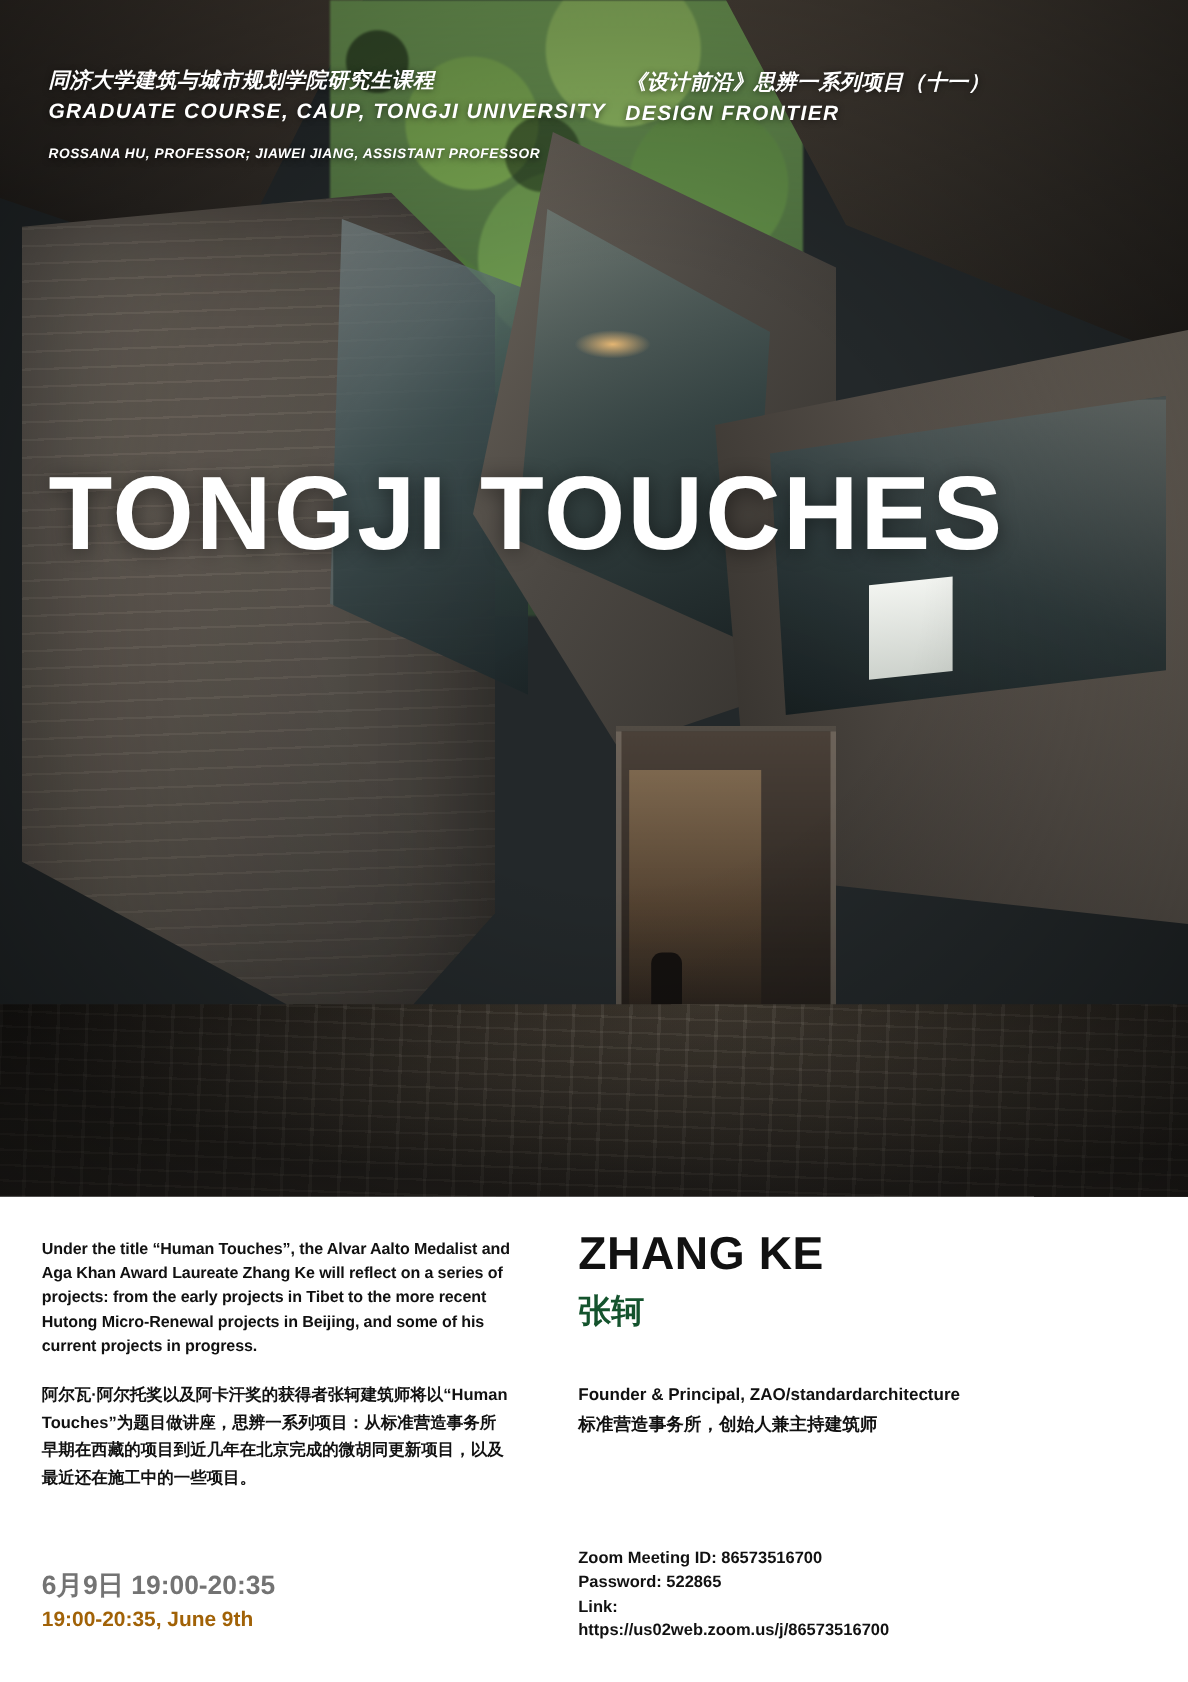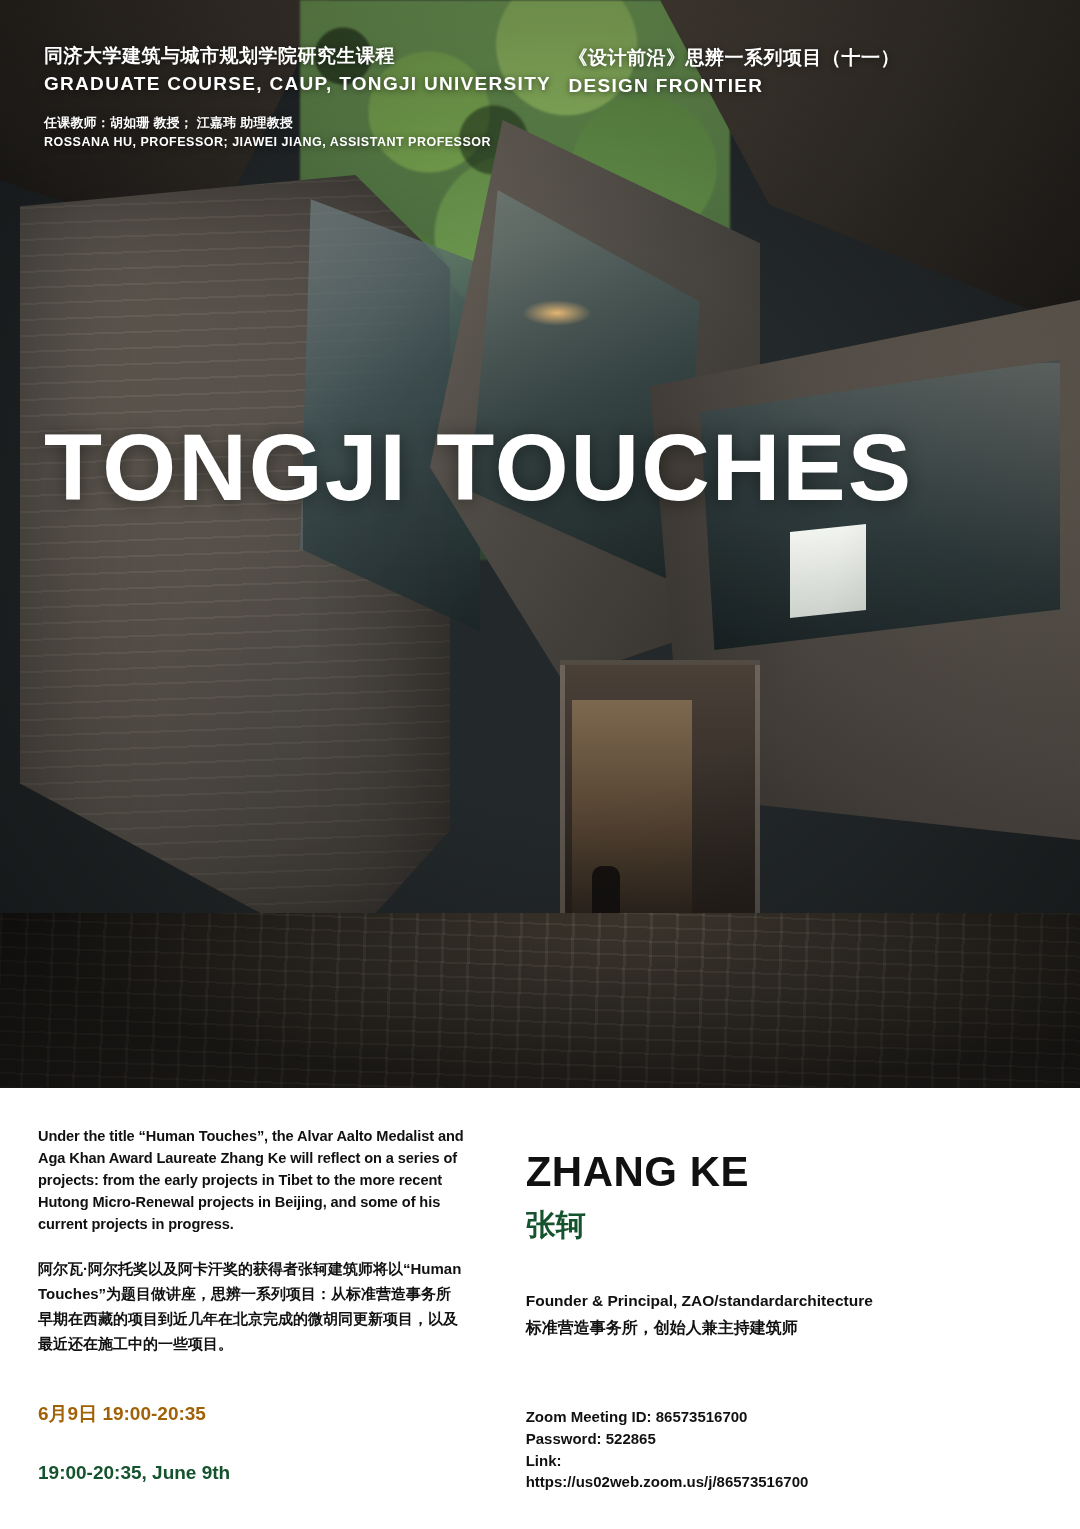--- a/index.html
+++ b/index.html
@@ -188,27 +188,28 @@
 
   .vignette {
     position: absolute; inset: 0;
     background: radial-gradient(ellipse at 52% 48%, rgba(0,0,0,0) 35%, rgba(0,0,0,0.48) 100%);
     pointer-events: none;
   }
 
   
   .hdr {
     position: absolute;
-    top: 0; left: 0;
+    top: 18px; left: 0;
     width: 940px;
     padding: 42px 40px 0 44px;
     display: flex;
     justify-content: space-between;
     color: #ffffff;
     text-shadow: 0 1px 6px rgba(0,0,0,0.55);
+    font-style: italic;
   }
   .hdr-left .cn-line {
     font-size: 19px;
     font-weight: bold;
     letter-spacing: 0.5px;
     line-height: 1.45;
   }
   .hdr-left .en-line {
     font-size: 19px;
     font-weight: bold;
@@ -270,21 +271,20 @@
   }
   .col-left {
     width: 600px;
     padding: 38px 60px 0 38px;
     position: relative;
   }
   .col-right {
     width: 480px;
     padding: 30px 36px 0 0;
     position: relative;
-    margin-top: 32px;
   }
 
   .para-en {
     font-size: 14.6px;
     font-weight: bold;
     color: #111111;
     line-height: 1.5;
     letter-spacing: -0.1px;
   }
   .para-cn {
@@ -293,31 +293,30 @@
     font-weight: bold;
     color: #111111;
     line-height: 1.65;
   }
   .date-block {
     position: absolute;
     left: 38px;
     bottom: 42px;
   }
   .date-cn {
-    font-size: 19px;
-    font-weight: bold;
-    color: #a16207;
+    font-size: 24px;
+    font-weight: bold;
+    color: #737373;
     line-height: 1.45;
   }
   .date-en {
     font-size: 19px;
     font-weight: bold;
-    color: #14532d;
-    line-height: 1.45;
-    margin-top: 32px;
+    color: #a16207;
+    line-height: 1.45;
   }
 
   .speaker-en {
     font-size: 42px;
     font-weight: bold;
     color: #111111;
     letter-spacing: 0.5px;
     line-height: 1.05;
   }
   .speaker-cn {
@@ -381,21 +380,20 @@
 
       <div class="ground"></div>
       <div class="ground-shade"></div>
       <div class="vignette"></div>
     </div>
 
     <div class="hdr">
       <div class="hdr-left">
         <div class="cn-line">同济大学建筑与城市规划学院研究生课程</div>
         <div class="en-line">GRADUATE COURSE, CAUP, TONGJI UNIVERSITY</div>
-        <div class="sub-cn">任课教师：胡如珊 教授； 江嘉玮 助理教授</div>
         <div class="sub-en">ROSSANA HU, PROFESSOR; JIAWEI JIANG, ASSISTANT PROFESSOR</div>
       </div>
       <div class="hdr-right">
         <div class="cn-line">《设计前沿》思辨一系列项目（十一）</div>
         <div class="en-line">DESIGN FRONTIER</div>
       </div>
     </div>
 
     <div class="title-main">TONGJI TOUCHES</div>
   </div>

